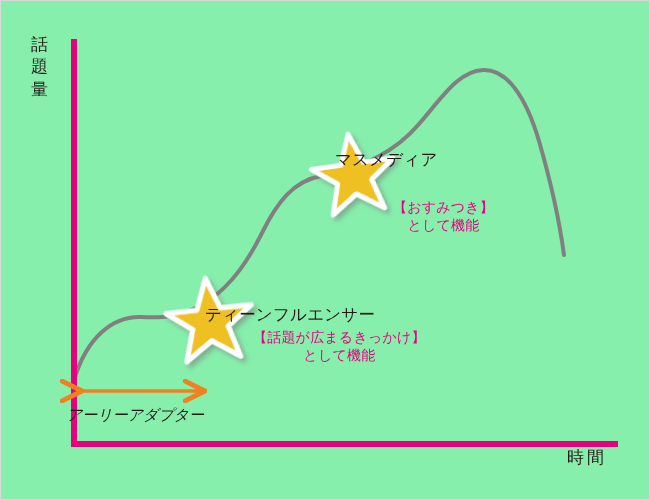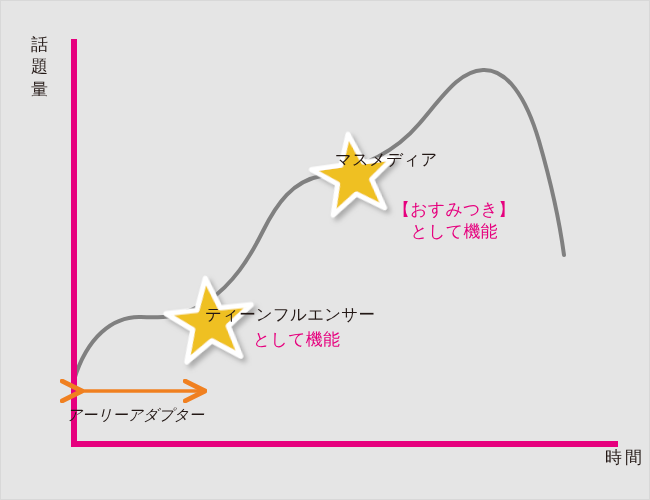--- a/index.html
+++ b/index.html
@@ -4,21 +4,21 @@
 <style>
   html, body {
     margin: 0;
     padding: 0;
     background: #ffffff;
   }
   #canvas {
     position: relative;
     width: 650px;
     height: 500px;
-    background: #e5e5e5;
+    background: #86efac;
     border: 1px solid #d8d8d8;
     box-sizing: border-box;
     overflow: hidden;
     font-family: "Liberation Sans", "DejaVu Sans", sans-serif;
   }
   #chart-svg {
     position: absolute;
     left: 0;
     top: 0;
     width: 650px;
@@ -40,37 +40,36 @@
     line-height: 1.32;
     text-align: center;
     white-space: normal;
     word-break: break-all;
   }
   #x-axis-label {
     left: 566px;
     top: 446px;
     font-size: 17px;
     letter-spacing: 3px;
-    margin-left: 38px;
   }
   #early-adopter-label {
     left: 66px;
     top: 404px;
     font-size: 15px;
     letter-spacing: 0px;
     font-style: italic;
   }
   
   .ann-title {
     font-size: 16.5px;
     color: #231815;
     letter-spacing: 0.2px;
   }
   .ann-sub {
-    font-size: 17px;
+    font-size: 14px;
     color: #E6007E;
     letter-spacing: 0.2px;
     text-align: center;
   }
   #teen-title { left: 204px; top: 303px; }
   #teen-sub   { left: 252px; top: 328px; }
   #mass-title { left: 334px; top: 148px; }
   #mass-sub   { left: 392px; top: 198px; }
 </style>
 </head>
@@ -118,20 +117,21 @@
     </g>
   </svg>
 
   <div class="lbl" id="y-axis-label">話題量</div>
   <div class="lbl" id="x-axis-label">時間</div>
 
   <div class="lbl" id="early-adopter-label">アーリーアダプター</div>
 
   <div class="lbl ann-title" id="teen-title">ティーンフルエンサー</div>
   <div class="lbl ann-sub" id="teen-sub">
+    <div>【話題が広まるきっかけ】</div>
     <div>として機能</div>
   </div>
 
   <div class="lbl ann-title" id="mass-title">
     <div>マスメディア</div>
   </div>
   <div class="lbl ann-sub" id="mass-sub">
     <div>【おすみつき】</div>
     <div>として機能</div>
   </div>

